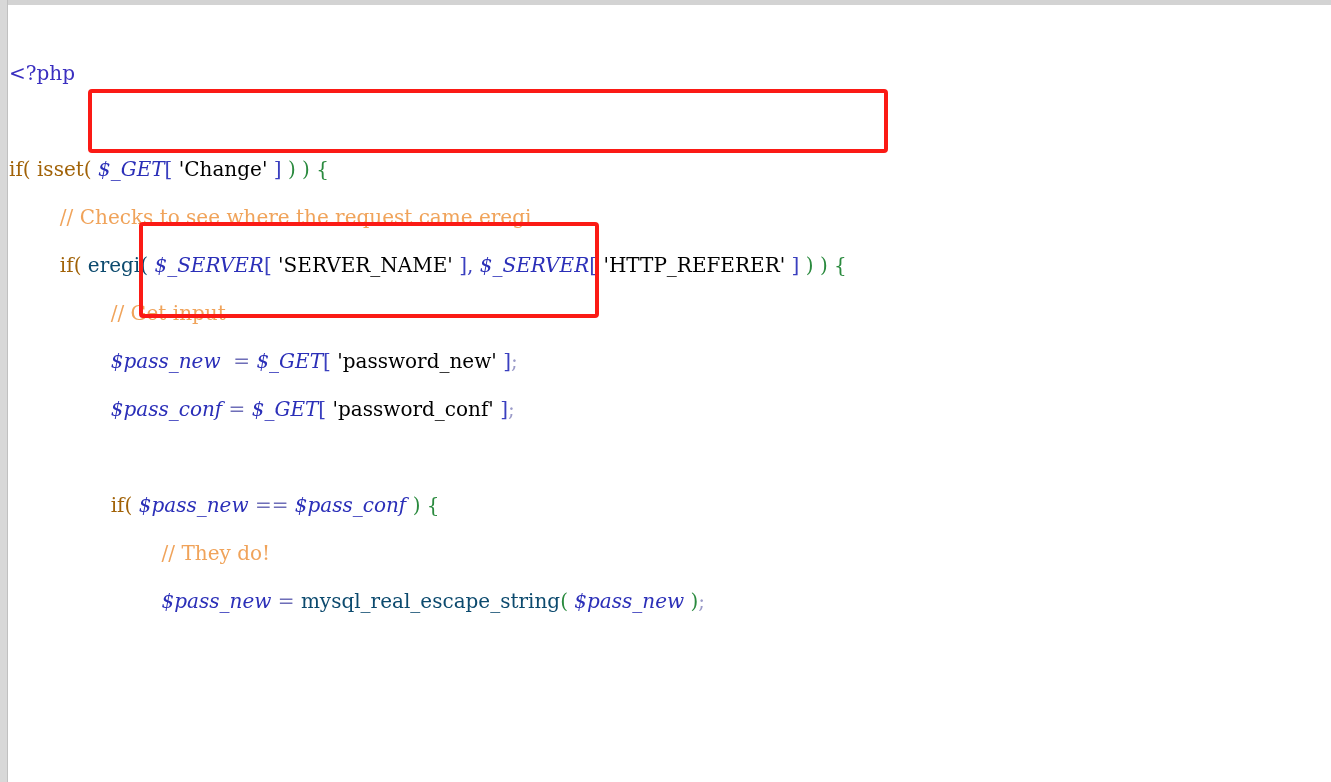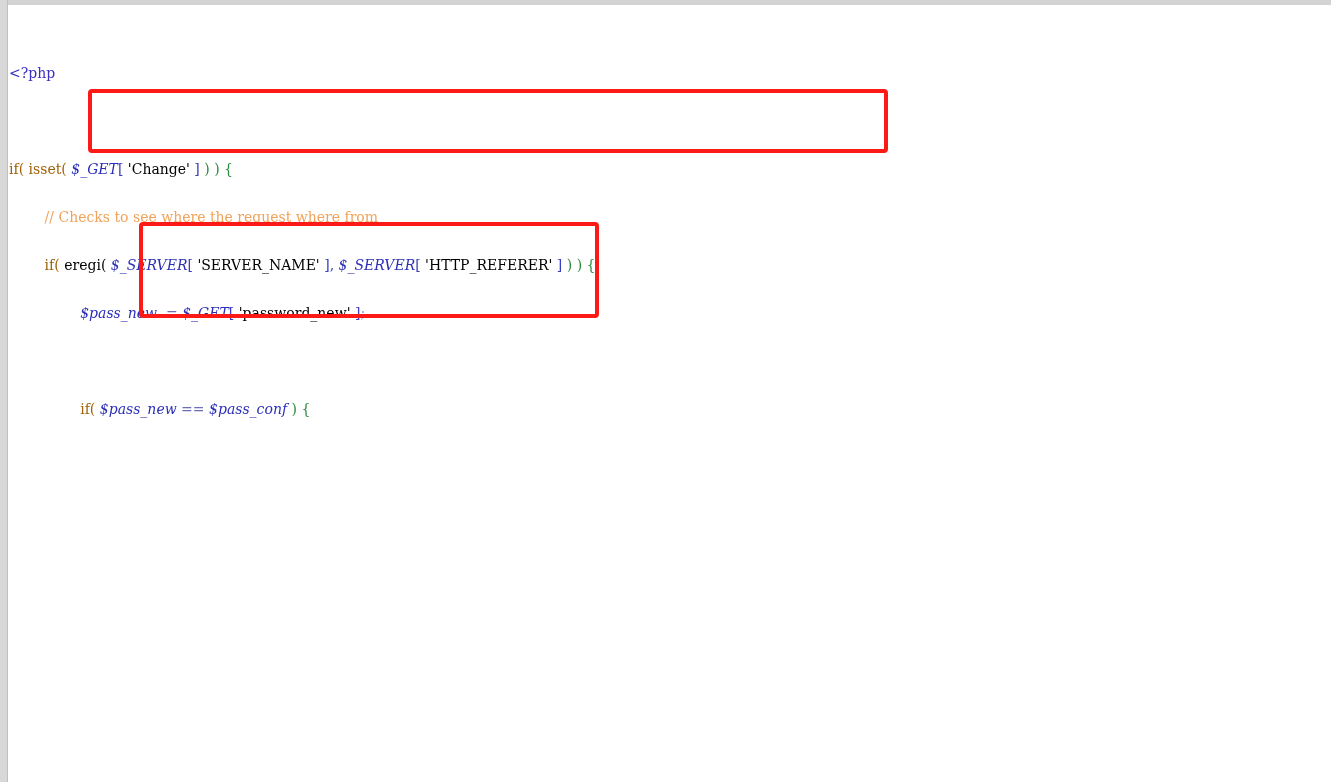--- a/index.html
+++ b/index.html
@@ -38,34 +38,34 @@
 
   
   #code {
     position: absolute;
     left: 9px;
     top: 5px;
     width: 1322px;
     height: 777px;
     background: #ffffff;
     font-family: "DejaVu Serif", serif;
-    font-size: 14px;
+    font-size: 20px;
     line-height: 24px;
     white-space: pre;
     letter-spacing: 0px;
     padding-top: 8px;
     box-sizing: border-box;
     overflow: hidden;
   }
   .ln { display: block; height: 24px; }
 
   
   .t-php   { color: #3a2fc0; }
   .t-kw    { color: #a16207; }
-  .t-fn    { color: #000000; }
+  .t-fn    { color: #0c4a6e; }
   .t-var   { color: #2b2fb8; font-style: italic; }
   .t-str   { color: #000000; }
   .t-com   { color: #f0a35a; }
   .t-punc  { color: #3a3fbf; }
   .t-paren { color: #2a8a3e; }
   .t-brace { color: #2a8a3e; }
   .t-op    { color: #6e6eb8; }
   .t-semi  { color: #9a9ac8; }
 
   
@@ -83,25 +83,29 @@
 <div id="viewer">
 
   <div id="top-gutter"></div>
   <div id="left-gutter"></div>
 
   <div id="code">
 
 <span class="ln"><span class="t-php">&lt;?php</span></span>
 <span class="ln"> </span>
 <span class="ln"><span class="t-kw">if(</span> <span class="t-kw">isset(</span> <span class="t-var">$_GET</span><span class="t-punc">[</span> <span class="t-str">'Change'</span> <span class="t-punc">]</span> <span class="t-paren">)</span> <span class="t-paren">)</span> <span class="t-brace">{</span></span>
-<span class="ln">        <span class="t-com">// Checks to see where the request where from</span></span>
+<span class="ln">        <span class="t-com">// Checks to see where the request came eregi</span></span>
 <span class="ln">        <span class="t-kw">if(</span> <span class="t-fn">eregi(</span> <span class="t-var">$_SERVER</span><span class="t-punc">[</span> <span class="t-str">'SERVER_NAME'</span> <span class="t-punc">]</span><span class="t-punc">,</span> <span class="t-var">$_SERVER</span><span class="t-punc">[</span> <span class="t-str">'HTTP_REFERER'</span> <span class="t-punc">]</span> <span class="t-paren">)</span> <span class="t-paren">)</span> <span class="t-brace">{</span></span>
+<span class="ln">                <span class="t-com">// Get input</span></span>
 <span class="ln">                <span class="t-var">$pass_new</span>  <span class="t-op">=</span> <span class="t-var">$_GET</span><span class="t-punc">[</span> <span class="t-str">'password_new'</span> <span class="t-punc">]</span><span class="t-semi">;</span></span>
+<span class="ln">                <span class="t-var">$pass_conf</span> <span class="t-op">=</span> <span class="t-var">$_GET</span><span class="t-punc">[</span> <span class="t-str">'password_conf'</span> <span class="t-punc">]</span><span class="t-semi">;</span></span>
 <span class="ln"> </span>
 <span class="ln">                <span class="t-kw">if(</span> <span class="t-var">$pass_new</span> <span class="t-op">==</span> <span class="t-var">$pass_conf</span> <span class="t-paren">)</span> <span class="t-brace">{</span></span>
+<span class="ln">                        <span class="t-com">// They do!</span></span>
+<span class="ln">                        <span class="t-var">$pass_new</span> <span class="t-op">=</span> <span class="t-fn">mysql_real_escape_string</span><span class="t-paren">(</span> <span class="t-var">$pass_new</span> <span class="t-paren">)</span><span class="t-semi">;</span></span>
 <span class="ln"> </span>
 <span class="ln">                        </span>
 
 
 
 
 
 
 
 

